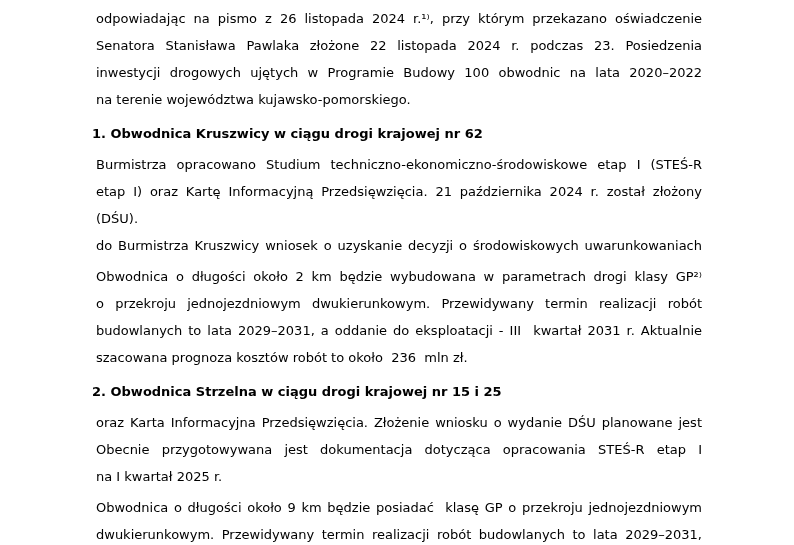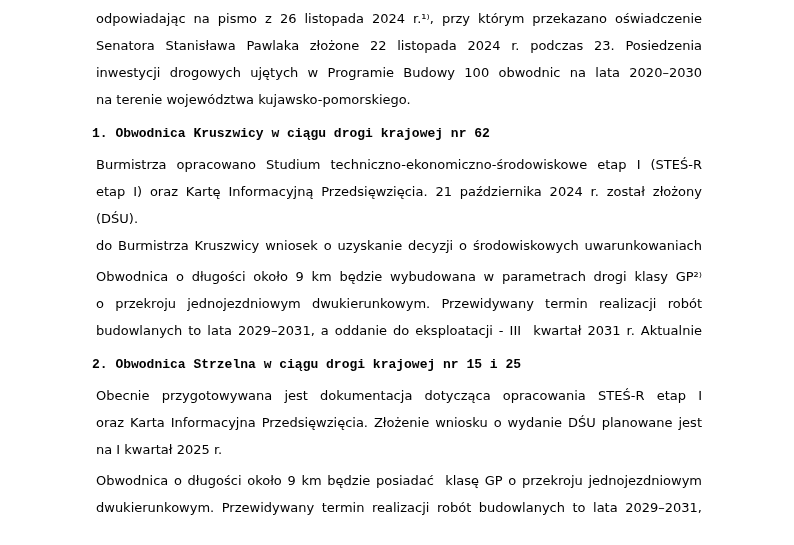--- a/index.html
+++ b/index.html
@@ -34,49 +34,49 @@
     text-align-last: left;
   }
   .heading {
     font-size: 13px;
     line-height: 27px;
     height: 27px;
     overflow: hidden;
     font-weight: bold;
     margin-top: 7px;
     text-align: left;
-    font-family: Liberation Mono, monospace;
   }
   .paragraph { margin: 4px; }
 </style>
 </head>
 <body>
 
 <main class="page">
     <div class="paragraph">
       <div class="line">odpowiadając na pismo z 26 listopada 2024 r.¹⁾, przy którym przekazano oświadczenie</div>
       <div class="line">Senatora Stanisława Pawlaka złożone 22 listopada 2024 r. podczas 23. Posiedzenia</div>
-      <div class="line">inwestycji drogowych ujętych w Programie Budowy 100 obwodnic na lata 2020–2030</div>
+      <div class="line">inwestycji drogowych ujętych w Programie Budowy 100 obwodnic na lata 2020–2022</div>
       <div class="line last">na terenie województwa kujawsko-pomorskiego.</div>
     </div>
     <div class="heading">1. Obwodnica Kruszwicy w ciągu drogi krajowej nr 62</div>
     <div class="paragraph">
       <div class="line">Burmistrza opracowano Studium techniczno-ekonomiczno-środowiskowe etap I (STEŚ-R</div>
       <div class="line">etap I) oraz Kartę Informacyjną Przedsięwzięcia. 21 października 2024 r. został złożony</div>
       <div class="line last">(DŚU).</div>
       <div class="line">do Burmistrza Kruszwicy wniosek o uzyskanie decyzji o środowiskowych uwarunkowaniach</div>
     </div>
     <div class="paragraph">
-      <div class="line">Obwodnica o długości około 9 km będzie wybudowana w parametrach drogi klasy GP²⁾</div>
+      <div class="line">Obwodnica o długości około 2 km będzie wybudowana w parametrach drogi klasy GP²⁾</div>
       <div class="line">o przekroju jednojezdniowym dwukierunkowym. Przewidywany termin realizacji robót</div>
       <div class="line">budowlanych to lata 2029–2031, a oddanie do eksploatacji - III&nbsp; kwartał 2031 r. Aktualnie</div>
+      <div class="line last">szacowana prognoza kosztów robót to około&nbsp; 236&nbsp; mln zł.</div>
     </div>
     <div class="heading">2. Obwodnica Strzelna w ciągu drogi krajowej nr 15 i 25</div>
     <div class="paragraph">
+      <div class="line">oraz Karta Informacyjna Przedsięwzięcia. Złożenie wniosku o wydanie DŚU planowane jest</div>
       <div class="line">Obecnie przygotowywana jest dokumentacja dotycząca opracowania STEŚ-R etap I</div>
-      <div class="line">oraz Karta Informacyjna Przedsięwzięcia. Złożenie wniosku o wydanie DŚU planowane jest</div>
       <div class="line last">na I kwartał 2025 r.</div>
     </div>
     <div class="paragraph">
       <div class="line">Obwodnica o długości około 9 km będzie posiadać&nbsp; klasę GP o przekroju jednojezdniowym</div>
       <div class="line">dwukierunkowym. Przewidywany termin realizacji robót budowlanych to lata 2029–2031,</div>
     </div>
   </main>
 
 </body></html>

